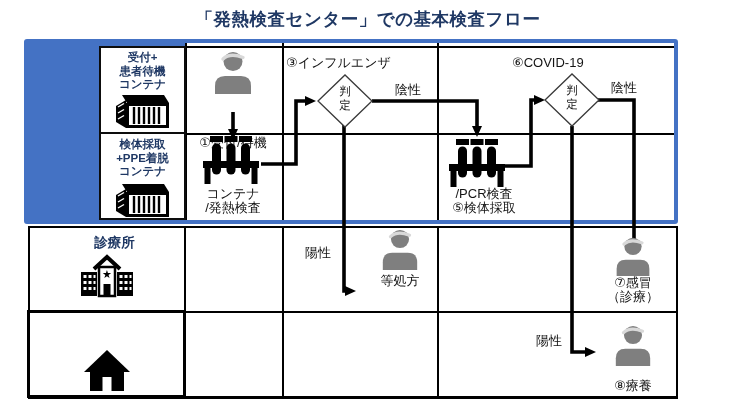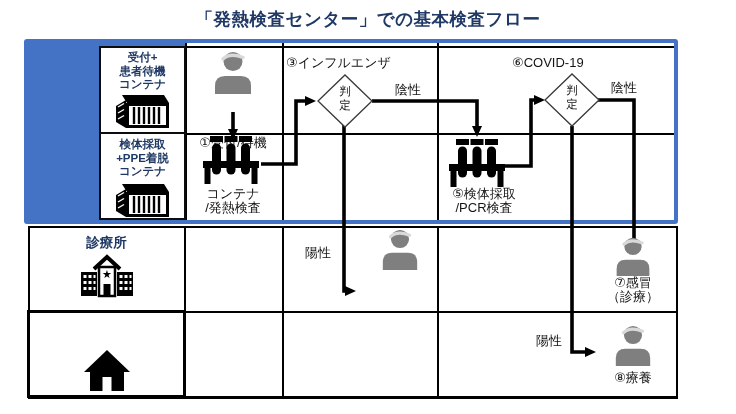--- a/index.html
+++ b/index.html
@@ -101,21 +101,21 @@
       <rect x="14.5" y="10.5" width="40" height="22" fill="#fff" stroke="#000" stroke-width="3"></rect>
       <line x1="21" y1="13" x2="21" y2="30" stroke="#000" stroke-width="2.4"></line>
       <line x1="26" y1="13" x2="26" y2="30" stroke="#000" stroke-width="2.4"></line>
       <line x1="31" y1="13" x2="31" y2="30" stroke="#000" stroke-width="2.4"></line>
       <line x1="36" y1="13" x2="36" y2="30" stroke="#000" stroke-width="2.4"></line>
       <line x1="41" y1="13" x2="41" y2="30" stroke="#000" stroke-width="2.4"></line>
       <line x1="46" y1="13" x2="46" y2="30" stroke="#000" stroke-width="2.4"></line>
     </svg>
   </div>
 
-  <div class="rowLabel" style="top:234px;">診療所</div>
+  <div class="rowLabel" style="top:234px;margin-left:8px;">診療所</div>
   <div class="icon" style="left:79px;top:254px;">
     <svg width="56" height="44" viewBox="0 0 56 44">
       <polyline points="15,15 28,3 41,15" fill="none" stroke="#000" stroke-width="4"></polyline>
       <rect x="20" y="13" width="16" height="29" fill="#fff" stroke="#000" stroke-width="2.5"></rect>
       <text x="28" y="24" font-size="11" text-anchor="middle" fill="#000">★</text>
       <rect x="24.5" y="30" width="7" height="12" fill="#000"></rect>
       <rect x="2" y="18" width="16" height="24" fill="#000"></rect>
       <rect x="38" y="18" width="16" height="24" fill="#000"></rect>
       <g fill="#fff">
         <rect x="4.5" y="21" width="3" height="3"></rect>
@@ -206,40 +206,41 @@
   <div class="edgeLabel" style="left:305px;top:244px;">陽性</div>
 
   <div class="icon" style="left:379px;top:228px;">
     <svg width="42" height="42" viewBox="0 0 44 44">
       <circle cx="22" cy="11.5" r="9.5" fill="#7f7f7f"></circle>
       <path d="M12,9 Q19,2.5 32,7.5" fill="none" stroke="#d9d9d9" stroke-width="3.4" stroke-linecap="round"></path>
       <path d="M4,44 v-8 q0,-10 10,-10 h16 q10,0 10,10 v8 z" fill="#7f7f7f"></path>
     </svg>
   </div>
   <div class="stepLabel" style="left:352px;top:274px;width:96px;">
+    <span>等処方</span>
   </div>
 
   <div class="icon" style="left:449px;top:139px;">
     <svg width="56" height="48" viewBox="0 0 56 48">
       <g fill="#000">
         <rect x="7" y="0" width="13" height="6"></rect>
           <rect x="21.5" y="0" width="13" height="6"></rect>
           <rect x="36" y="0" width="13" height="6"></rect>
         <rect x="9" y="7.5" width="9" height="31" rx="4.5"></rect>
           <rect x="23.5" y="7.5" width="9" height="31" rx="4.5"></rect>
           <rect x="38" y="7.5" width="9" height="31" rx="4.5"></rect>
         <rect x="0" y="25" width="56" height="7"></rect>
         <rect x="1.5" y="25" width="6" height="23"></rect>
           <rect x="48.5" y="25" width="6" height="23"></rect>
       </g>
     </svg>
   </div>
   <div class="stepLabel" style="left:436px;top:187px;width:96px;">
+    <span>/PCR検査</span>
     <span>⑤検体採取</span>
-    <span>/PCR検査</span>
   </div>
 
   <div class="stepLabel" style="left:512px;top:56px;width:100px;text-align:left;">⑥COVID-19</div>
   <div class="dTxt" style="left:558px;top:84px;">
     <span>判</span>
     <span>定</span>
   </div>
   <div class="edgeLabel" style="left:611px;top:79px;">陰性</div>
   <div class="edgeLabel" style="left:536px;top:332px;">陽性</div>
 
@@ -255,15 +256,15 @@
     <span>（診療）</span>
   </div>
 
   <div class="icon" style="left:612px;top:324px;">
     <svg width="42" height="42" viewBox="0 0 44 44">
       <circle cx="22" cy="11.5" r="9.5" fill="#7f7f7f"></circle>
       <path d="M12,9 Q19,2.5 32,7.5" fill="none" stroke="#d9d9d9" stroke-width="3.4" stroke-linecap="round"></path>
       <path d="M4,44 v-8 q0,-10 10,-10 h16 q10,0 10,10 v8 z" fill="#7f7f7f"></path>
     </svg>
   </div>
-  <div class="stepLabel" style="left:590px;top:371px;width:86px;">⑧療養</div>
+  <div class="stepLabel" style="left:590px;top:379px;width:86px;">⑧療養</div>
 
 </div>
 
 </body></html>

